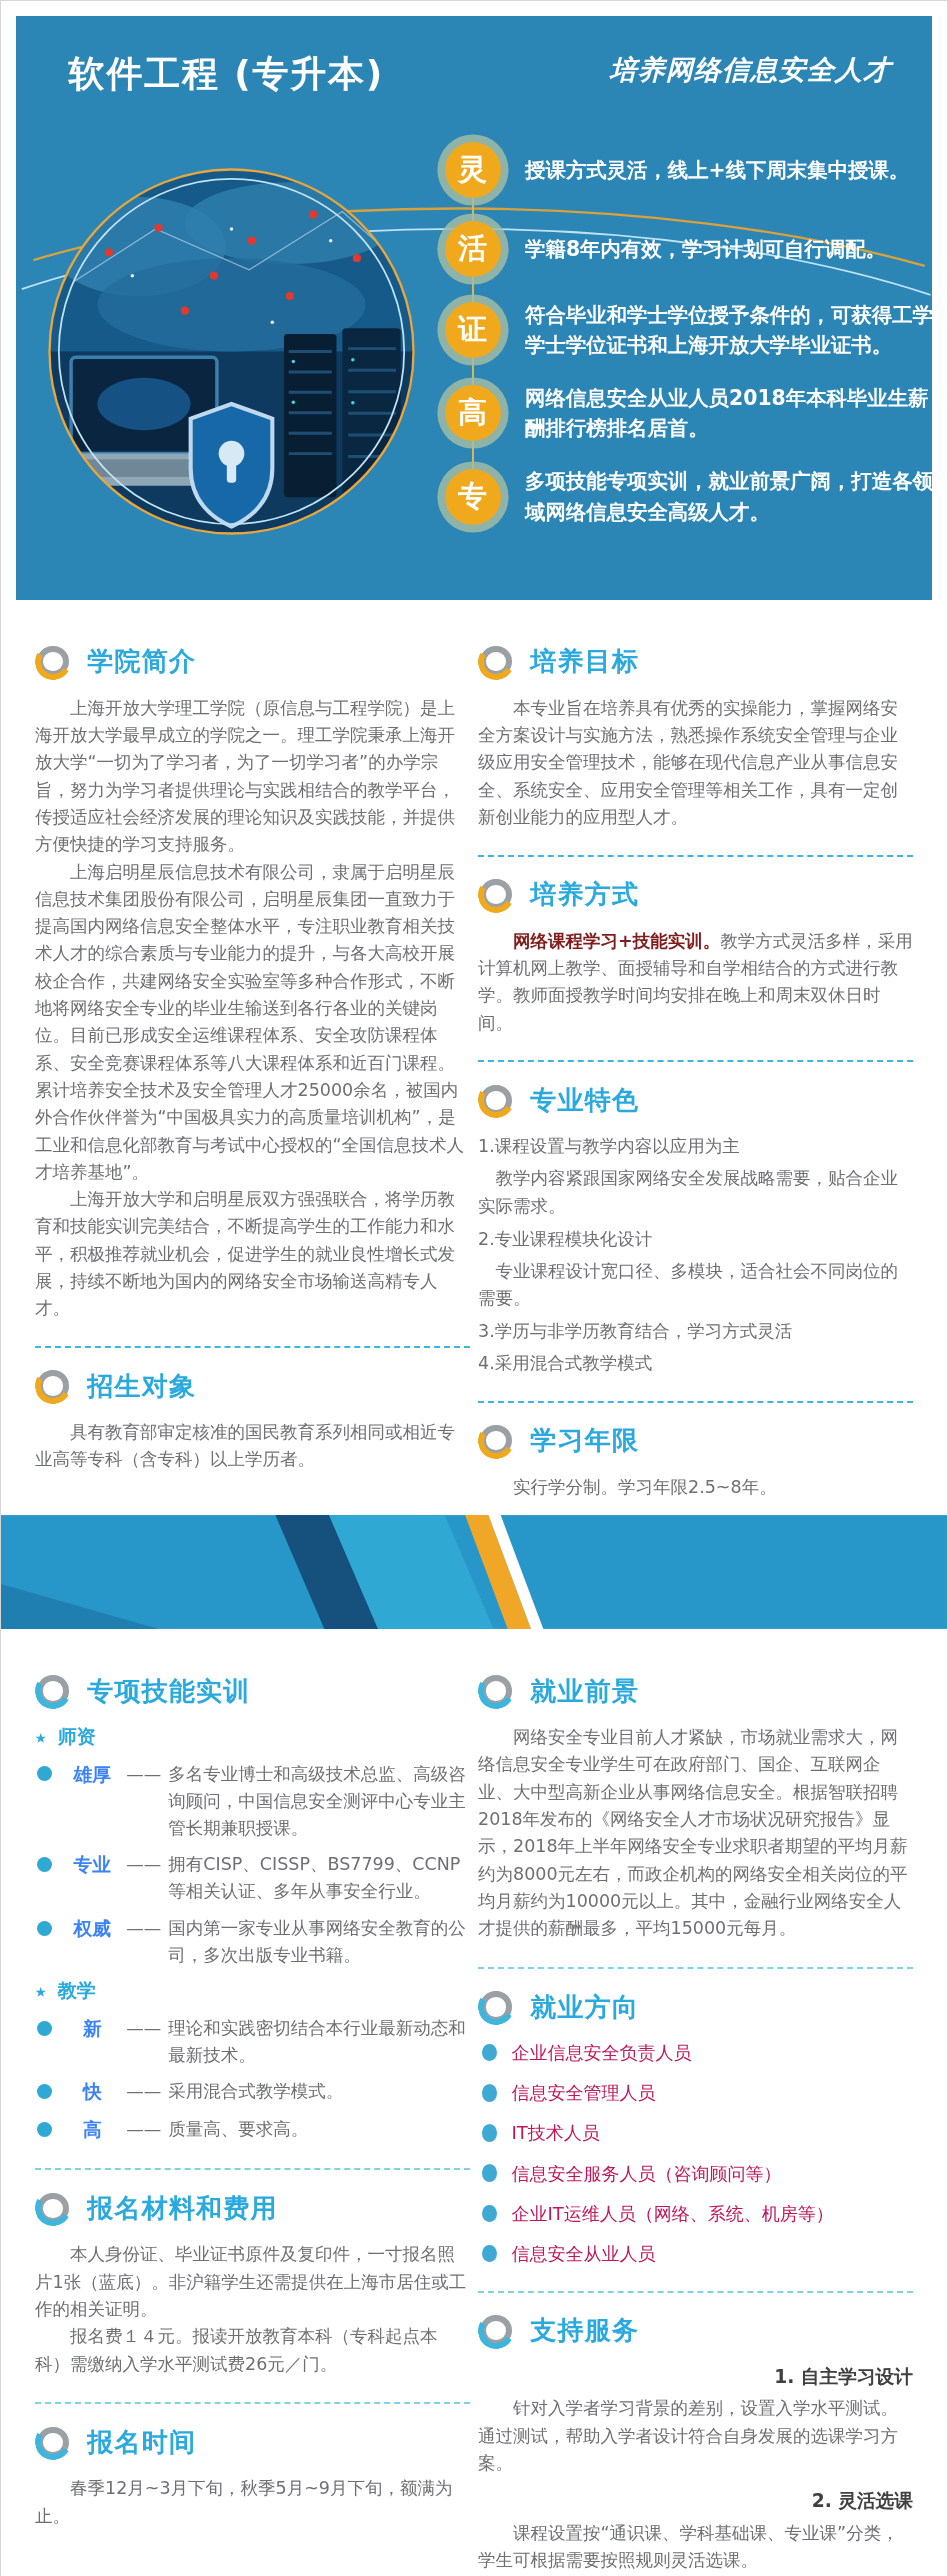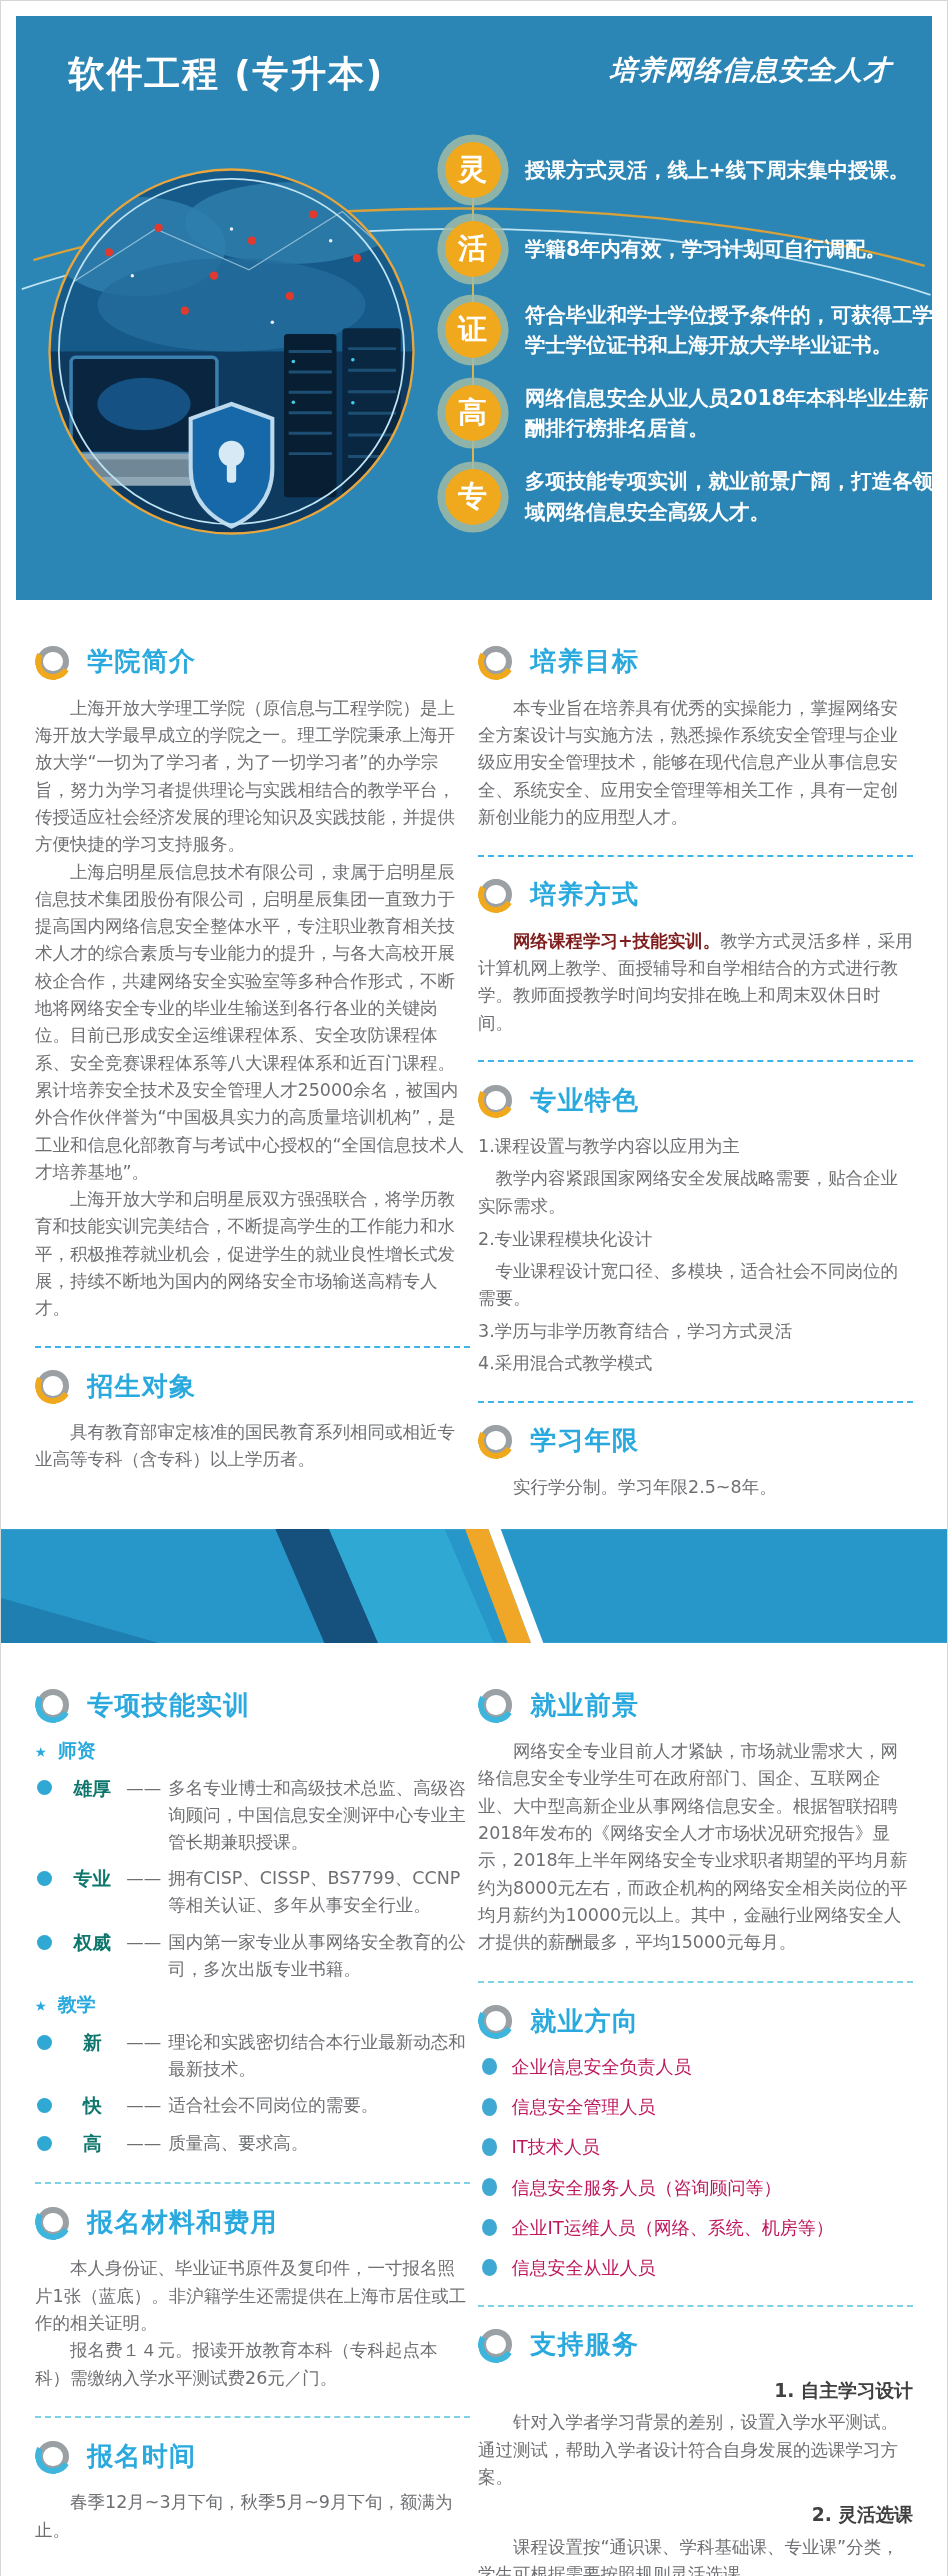--- a/index.html
+++ b/index.html
@@ -14,41 +14,41 @@
   .slogan { position:absolute; right:41px; top:36px; color:#ffffff; font-size:27px; font-weight:bold; font-family:"DejaVu Serif", serif; font-style:italic; letter-spacing:1.2px; }
   .photo-wrap { position:absolute; left:23.4px; top:143px; width:385px; height:385px; }
   .badge-col { position:absolute; left:429px; top:126px; width:499px; }
   .badge-line { position:absolute; left:27.4px; top:23.4px; bottom:32px; width:1.8px; background:#dcb54e; }
   .b-row { position:relative; display:flex; align-items:center; margin-bottom:22px; min-height:57px; }
   .b-badge { flex:0 0 56px; width:56px; height:56px; border-radius:50%; background:#f0a81d; box-shadow:0 0 0 7.6px rgba(160,188,168,0.85); display:flex; align-items:center; justify-content:center; margin-right:24.5px; }
   .b-badge span { color:#fff; font-size:29px; font-weight:bold; }
   .b-text { color:#ffffff; font-size:20.4px; font-weight:bold; line-height:1.5; }
 
   
-  .two-col { display:grid; grid-template-columns:1fr 1fr; column-gap:37px; padding:36px 34px 28px 34px;gap:8px; }
+  .two-col { display:grid; grid-template-columns:1fr 1fr; column-gap:37px; padding:36px 34px 14px 34px;gap:8px; }
   .section-1 { min-height:610px; }
   .section-2 { min-height:1086px; padding-bottom:0; }
   .sec-head { display:flex; align-items:center; margin:8.2px 0 15px 0; }
   .sec-title { font-size:26px; font-weight:bold; color:#29a9dd; letter-spacing:1.2px; }
   .swirl { position:relative; width:36px; height:36px; margin-right:16.3px; flex:0 0 36px; }
   .swirl::before { content:""; position:absolute; inset:2.3px; border-radius:50%; border:6.4px solid #9aa0a3; }
   .swirl::after { content:""; position:absolute; inset:0; border-radius:50%; border:6.4px solid transparent; }
   .swirl.y::after { border-left-color:#f0a81d; border-bottom-color:#f0a81d; transform:rotate(-15deg); }
   .swirl.b::after { border-left-color:#3db5dc; border-bottom-color:#3db5dc; transform:rotate(-15deg); }
   .body-txt { color:#6e6f72; font-size:17.5px; line-height:1.56; }
   .indent { text-indent:2em; }
   .lead-b { color:#7f1d1d; font-weight:bold; }
   .dash1 { border-top:2.3px dashed #3cb4e6; margin:23.4px 0 20px 0; }
   .dash2 { border-top:2.3px dashed #7dd2e6; margin:24.5px 0 20px 0; }
 
   
   .star-label { color:#29a9dd; font-size:19px; font-weight:bold; margin:5.8px 0 10.5px 0;font-family:Liberation Mono, monospace; }
   .t-row { display:flex; align-items:flex-start; margin-bottom:9.3px; }
   .t-dot { flex:0 0 15px; width:15px; height:15px; border-radius:50%; background:#2fa9d4; margin:5.8px 13px 0 2.3px; }
-  .t-key { flex:0 0 54px; color:#0f766e; font-size:18.7px; font-weight:bold; text-align:center; line-height:1.5; }
+  .t-key { flex:0 0 54px; color:#3b82f6; font-size:18.7px; font-weight:bold; text-align:center; line-height:1.5; }
   .t-dash { flex:0 0 49px; color:#6e6f72; font-size:17.5px; line-height:1.5; text-align:center; }
   .t-text { flex:1; color:#6e6f72; font-size:17.5px; line-height:1.55; }
 
   
   .d-row { display:flex; align-items:center; margin-bottom:15px; }
   .d-dot { flex:0 0 15px; width:15px; height:17.5px; border-radius:50%; background:#3fa9d4; margin:0 15px 0 3.5px; }
   .d-text { color:#be185d; font-size:18px; line-height:1.4; }
 
   
   .s-title { color:#404040; font-size:18.7px; font-weight:bold; margin:10.5px 0 5.8px 0;text-align:right; }
@@ -282,21 +282,21 @@
         <div class="t-row">
           <span class="t-dot"></span>
           <span class="t-key">新</span>
           <span class="t-dash">——</span>
           <div class="t-text">理论和实践密切结合本行业最新动态和最新技术。</div>
         </div>
         <div class="t-row">
           <span class="t-dot"></span>
           <span class="t-key">快</span>
           <span class="t-dash">——</span>
-          <div class="t-text">适合社会不同岗位的需要。</div>
+          <div class="t-text">采用混合式教学模式。</div>
         </div>
         <div class="t-row">
           <span class="t-dot"></span>
           <span class="t-key">高</span>
           <span class="t-dash">——</span>
           <div class="t-text">质量高、要求高。</div>
         </div>
       </section>
       <div class="dash2"></div>
       <section>

